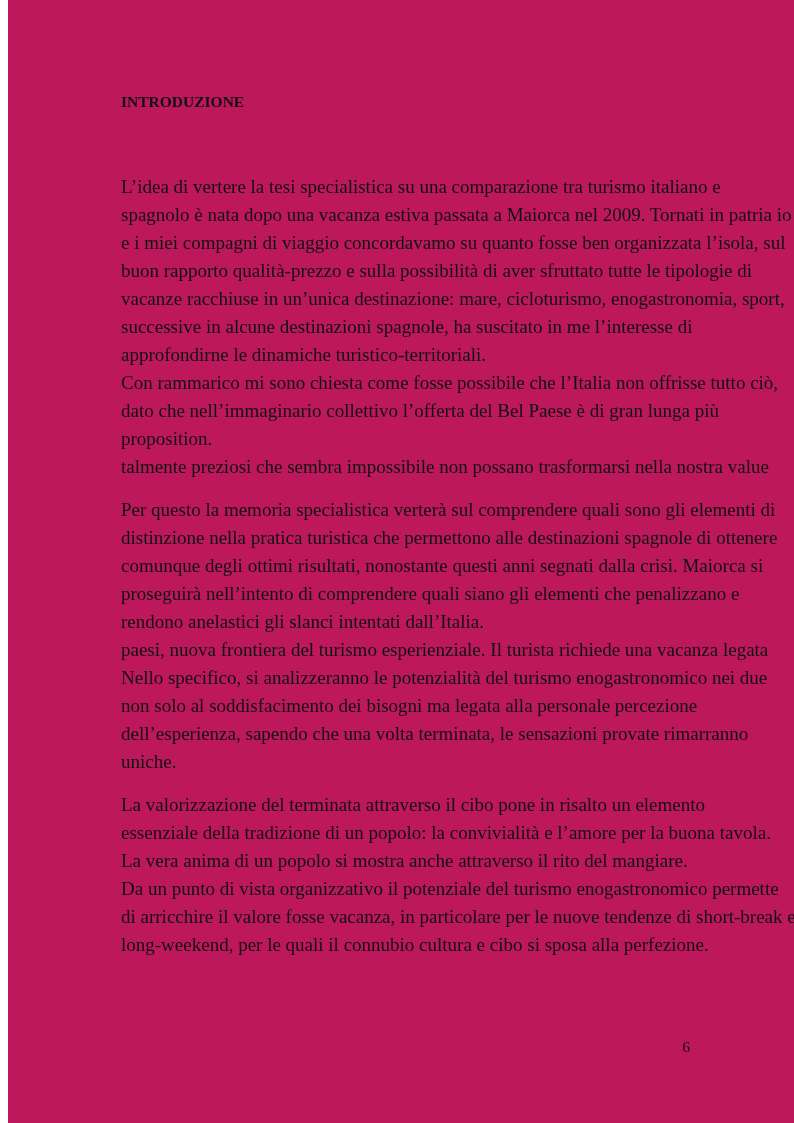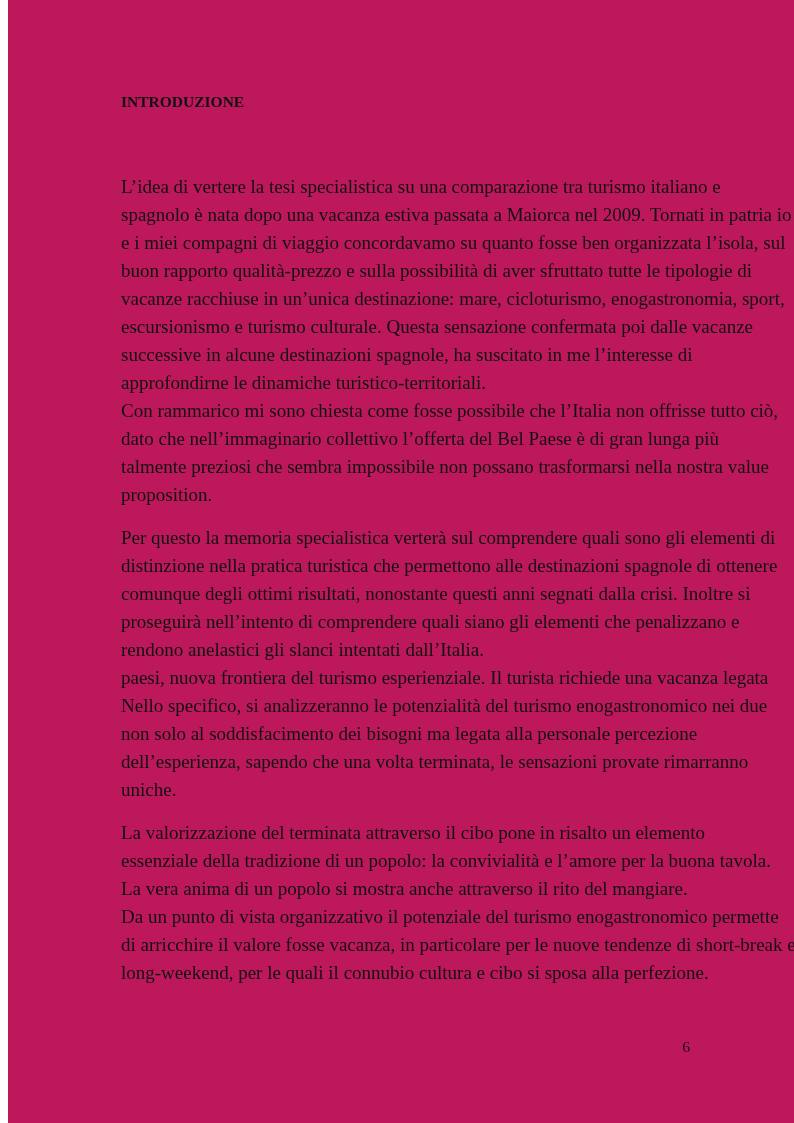--- a/index.html
+++ b/index.html
@@ -37,37 +37,36 @@
   <h1 class="heading">INTRODUZIONE</h1>
 
   <div class="body-text">
 
     <div>
       <span class="line">L’idea di vertere la tesi specialistica su una comparazione tra turismo italiano e</span>
       <span class="line">spagnolo è nata dopo una vacanza estiva passata a Maiorca nel 2009. Tornati in patria io</span>
       <span class="line">e i miei compagni di viaggio concordavamo su quanto fosse ben organizzata l’isola, sul</span>
       <span class="line">buon rapporto qualità-prezzo e sulla possibilità di aver sfruttato tutte le tipologie di</span>
       <span class="line">vacanze racchiuse in un’unica destinazione: mare, cicloturismo, enogastronomia, sport,</span>
-      <span class="line">escursionismo e turismo culturale. Questa sensazione confermata poi dalle vacanze</span>
       <span class="line">successive in alcune destinazioni spagnole, ha suscitato in me l’interesse di</span>
       <span class="line last">approfondirne le dinamiche turistico-territoriali.</span>
     </div>
 
     <div>
       <span class="line">Con rammarico mi sono chiesta come fosse possibile che l’Italia non offrisse tutto ciò,</span>
       <span class="line">dato che nell’immaginario collettivo l’offerta del Bel Paese è di gran lunga più</span>
+      <span class="line last">proposition.</span>
       <span class="line">talmente preziosi che sembra impossibile non possano trasformarsi nella nostra value</span>
-      <span class="line last">proposition.</span>
     </div>
     <span class="gap"></span>
 
     <div>
       <span class="line">Per questo la memoria specialistica verterà sul comprendere quali sono gli elementi di</span>
       <span class="line">distinzione nella pratica turistica che permettono alle destinazioni spagnole di ottenere</span>
-      <span class="line">comunque degli ottimi risultati, nonostante questi anni segnati dalla crisi. Inoltre si</span>
+      <span class="line">comunque degli ottimi risultati, nonostante questi anni segnati dalla crisi. Maiorca si</span>
       <span class="line">proseguirà nell’intento di comprendere quali siano gli elementi che penalizzano e</span>
       <span class="line last">rendono anelastici gli slanci intentati dall’Italia.</span>
     </div>
 
     <div>
       <span class="line">paesi, nuova frontiera del turismo esperienziale. Il turista richiede una vacanza legata</span>
       <span class="line">Nello specifico, si analizzeranno le potenzialità del turismo enogastronomico nei due</span>
       <span class="line">non solo al soddisfacimento dei bisogni ma legata alla personale percezione</span>
       <span class="line">dell’esperienza, sapendo che una volta terminata, le sensazioni provate rimarranno</span>
       <span class="line last">uniche.</span>

